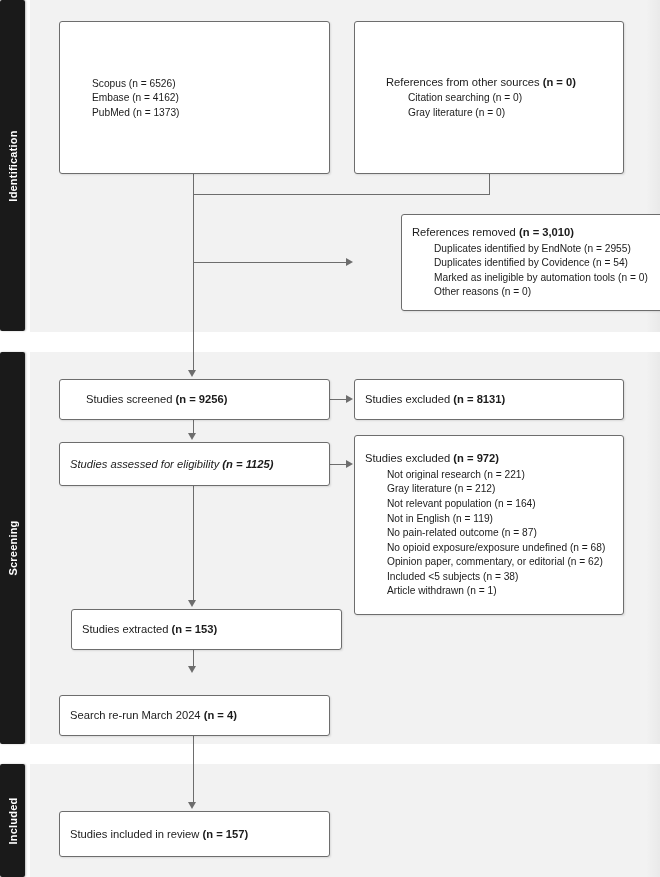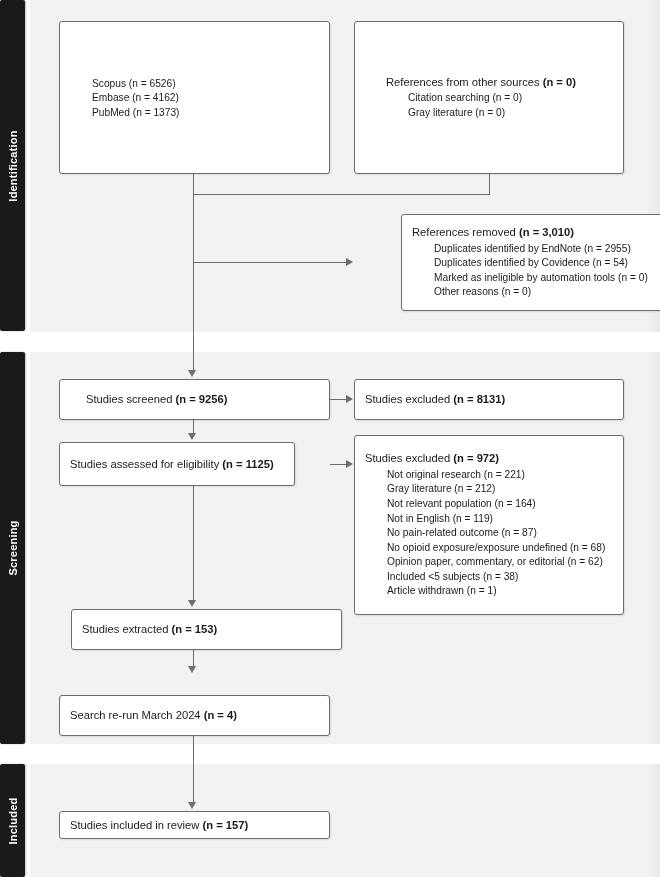--- a/index.html
+++ b/index.html
@@ -105,25 +105,25 @@
     font-family: "Liberation Sans", sans-serif;
     white-space: nowrap;
   }
 
   
   #box-databases   { left: 59px;  top: 21px;  width: 271px; height: 153px; }
   #box-othersource { left: 354px; top: 21px;  width: 270px; height: 153px; padding-left: 21px; }
   #box-removed     { left: 354px; top: 214px; width: 270px; height: 97px; margin-left: 47px;  }
   #box-screened    { left: 59px;  top: 379px; width: 271px; height: 41px; padding-left: 16px;  }
   #box-excluded1   { left: 354px; top: 379px; width: 270px; height: 41px;  }
-  #box-eligibility { left: 59px;  top: 442px; width: 236px; height: 44px;  }
+  #box-eligibility { left: 59px;  top: 442px; width: 271px; height: 44px; font-style: italic;  }
   #box-excluded2   { left: 354px; top: 435px; width: 270px; height: 180px; }
   #box-extracted   { left: 71px;  top: 609px; width: 271px; height: 41px;  }
   #box-rerun       { left: 59px;  top: 675px; width: 271px; height: 41px; margin-top: 20px;  }
-  #box-included    { left: 59px;  top: 811px; width: 271px; height: 28px;  }
+  #box-included    { left: 59px;  top: 811px; width: 271px; height: 46px;  }
 
   
   .conn {
     position: absolute;
     background: #6d6d6d;
   }
   .conn.v { width: 1.4px; }
   .conn.h { height: 1.4px; }
 
   .arrowhead {

